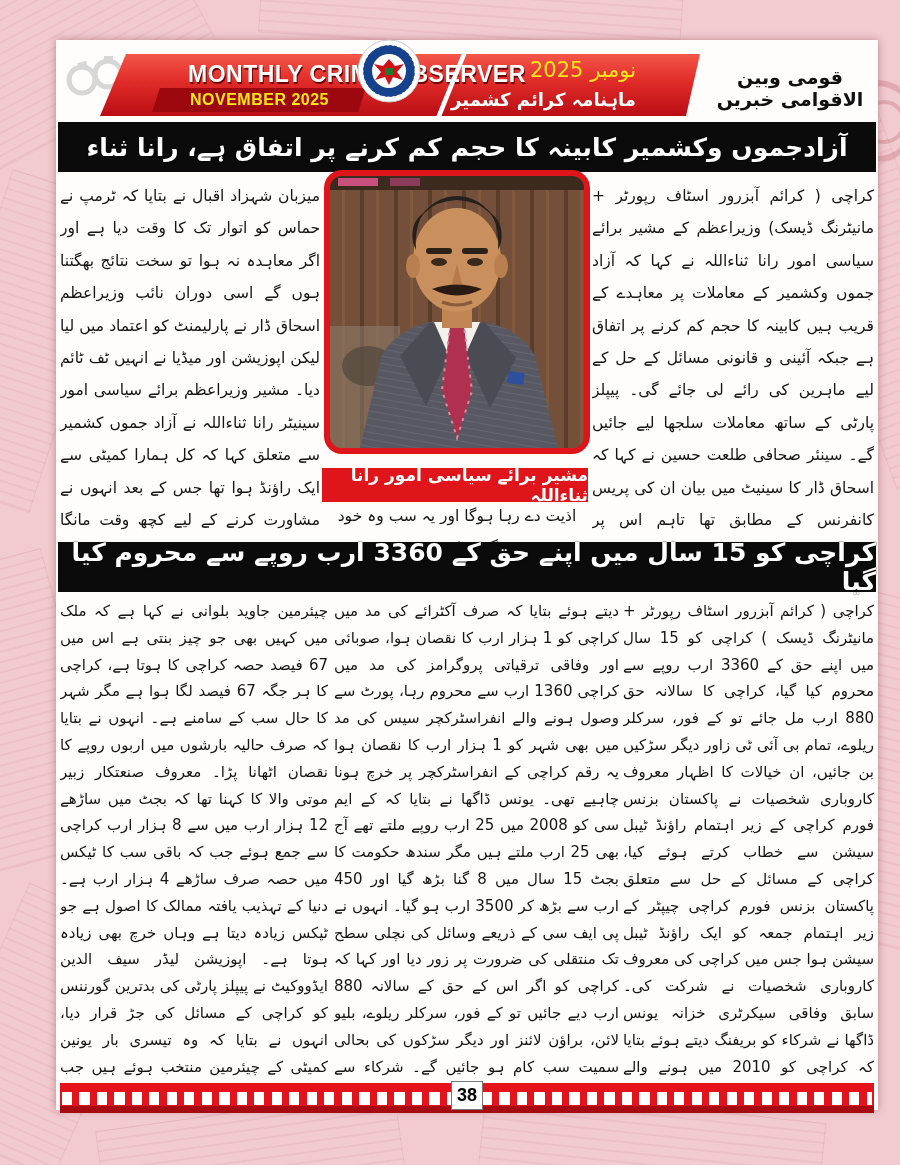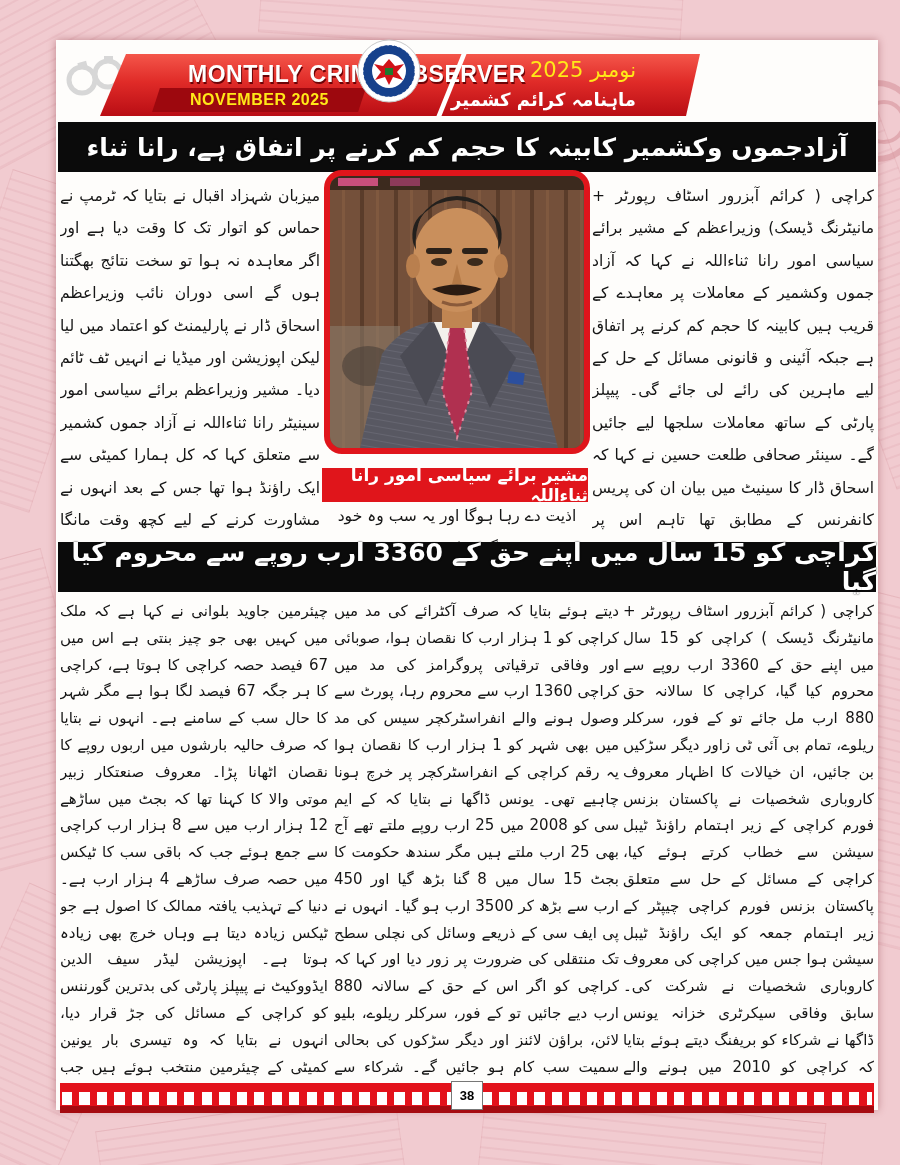--- a/index.html
+++ b/index.html
@@ -48,21 +48,21 @@
   .mid-tail{position:absolute;left:262px;top:460px;width:278px;height:36px;direction:rtl;
             font-size:15.5px;color:#151515;text-align:center;line-height:32px;}
   
   .strip{position:absolute;left:4px;right:4px;top:1043px;height:30px;background:#e3121b;}
   .strip .squares{position:absolute;left:2px;right:2px;top:9px;height:13px;
       background:repeating-linear-gradient(90deg,#fff 0 10px,rgba(0,0,0,0) 10px 17.5px);}
   .strip .dark{position:absolute;left:0;right:0;bottom:0;height:7px;background:#a50b10;}
   .pageno{position:absolute;left:50%;top:1041px;transform:translateX(-50%);
           width:30px;height:27px;background:#fff;border:1px solid #777;z-index:5;
           display:flex;align-items:center;justify-content:center;
-          font-size:13px;font-weight:bold;color:#000;font-family:"Liberation Sans",sans-serif;}
+          font-size:18px;font-weight:bold;color:#000;font-family:"Liberation Sans",sans-serif;}
 </style>
 </head>
 <body>
 
 <div class="canvas">
 
   <div class="tx" style="left:-60px;top:-30px;width:260px;height:150px;transform:rotate(-28deg);"></div>
   <div class="tx" style="left:-40px;top:180px;width:120px;height:320px;transform:rotate(18deg);"></div>
   <div class="tx" style="left:-50px;top:560px;width:130px;height:300px;transform:rotate(-15deg);"></div>
   <div class="tx" style="left:-30px;top:900px;width:140px;height:260px;transform:rotate(24deg);"></div>
@@ -97,20 +97,21 @@
 
     <svg class="logo" viewBox="0 0 64 64">
       <circle cx="32" cy="32" r="31" fill="#ffffff" stroke="#c9c9c9" stroke-width="1"></circle>
       <circle cx="32" cy="32" r="26" fill="#16418c"></circle>
       <circle cx="32" cy="32" r="17" fill="#ffffff"></circle>
       <path d="M32 20 L38 27 L47 25 L40 33 L46 41 L36 38 L32 46 L28 38 L18 41 L24 33 L17 25 L26 27 Z" fill="#d01218"></path>
       <rect x="28" y="29" width="8" height="7" fill="#1d7a2e"></rect>
       <circle cx="32" cy="32" r="26" fill="none" stroke="#ffffff" stroke-width="1" stroke-dasharray="2 3"></circle>
     </svg>
 
+    <div class="section-ur">قومی وبین الاقوامی خبریں</div>
 
     <div class="blackbar" style="top:82px;">آزادجموں وکشمیر کابینہ کا حجم کم کرنے پر اتفاق ہے، رانا ثناء</div>
 
     <div class="col a1" style="right:4px;top:140px;width:282px;height:356px;">کراچی ( کرائم آبزرور اسٹاف رپورٹر + مانیٹرنگ ڈیسک) وزیراعظم کے مشیر برائے سیاسی امور رانا ثناءاللہ نے کہا کہ آزاد جموں وکشمیر کے معاملات پر معاہدے کے قریب ہیں کابینہ کا حجم کم کرنے پر اتفاق ہے جبکہ آئینی و قانونی مسائل کے حل کے لیے ماہرین کی رائے لی جائے گی۔ پیپلز پارٹی کے ساتھ معاملات سلجھا لیے جائیں گے۔ سینئر صحافی طلعت حسین نے کہا کہ اسحاق ڈار کا سینیٹ میں بیان ان کی پریس کانفرنس کے مطابق تھا تاہم اس پر پاکستان سمیت مسلم ممالک اور حماس دونوں کو اعتراض ہے کیونکہ طے شدہ ڈرافٹ سے انحراف کیا گیا۔ انہوں نے مزید کہا کہ صمود فلوٹیلا کے قیدیوں کو اسرائیل شدید</div>
 
     <div class="photo-wrap">
       <svg viewBox="0 0 254 272" width="254" height="272">
         <defs>
           <pattern id="pins" width="7" height="7" patternUnits="userSpaceOnUse" patternTransform="rotate(100)">
             <rect width="7" height="7" fill="#585862"></rect>

